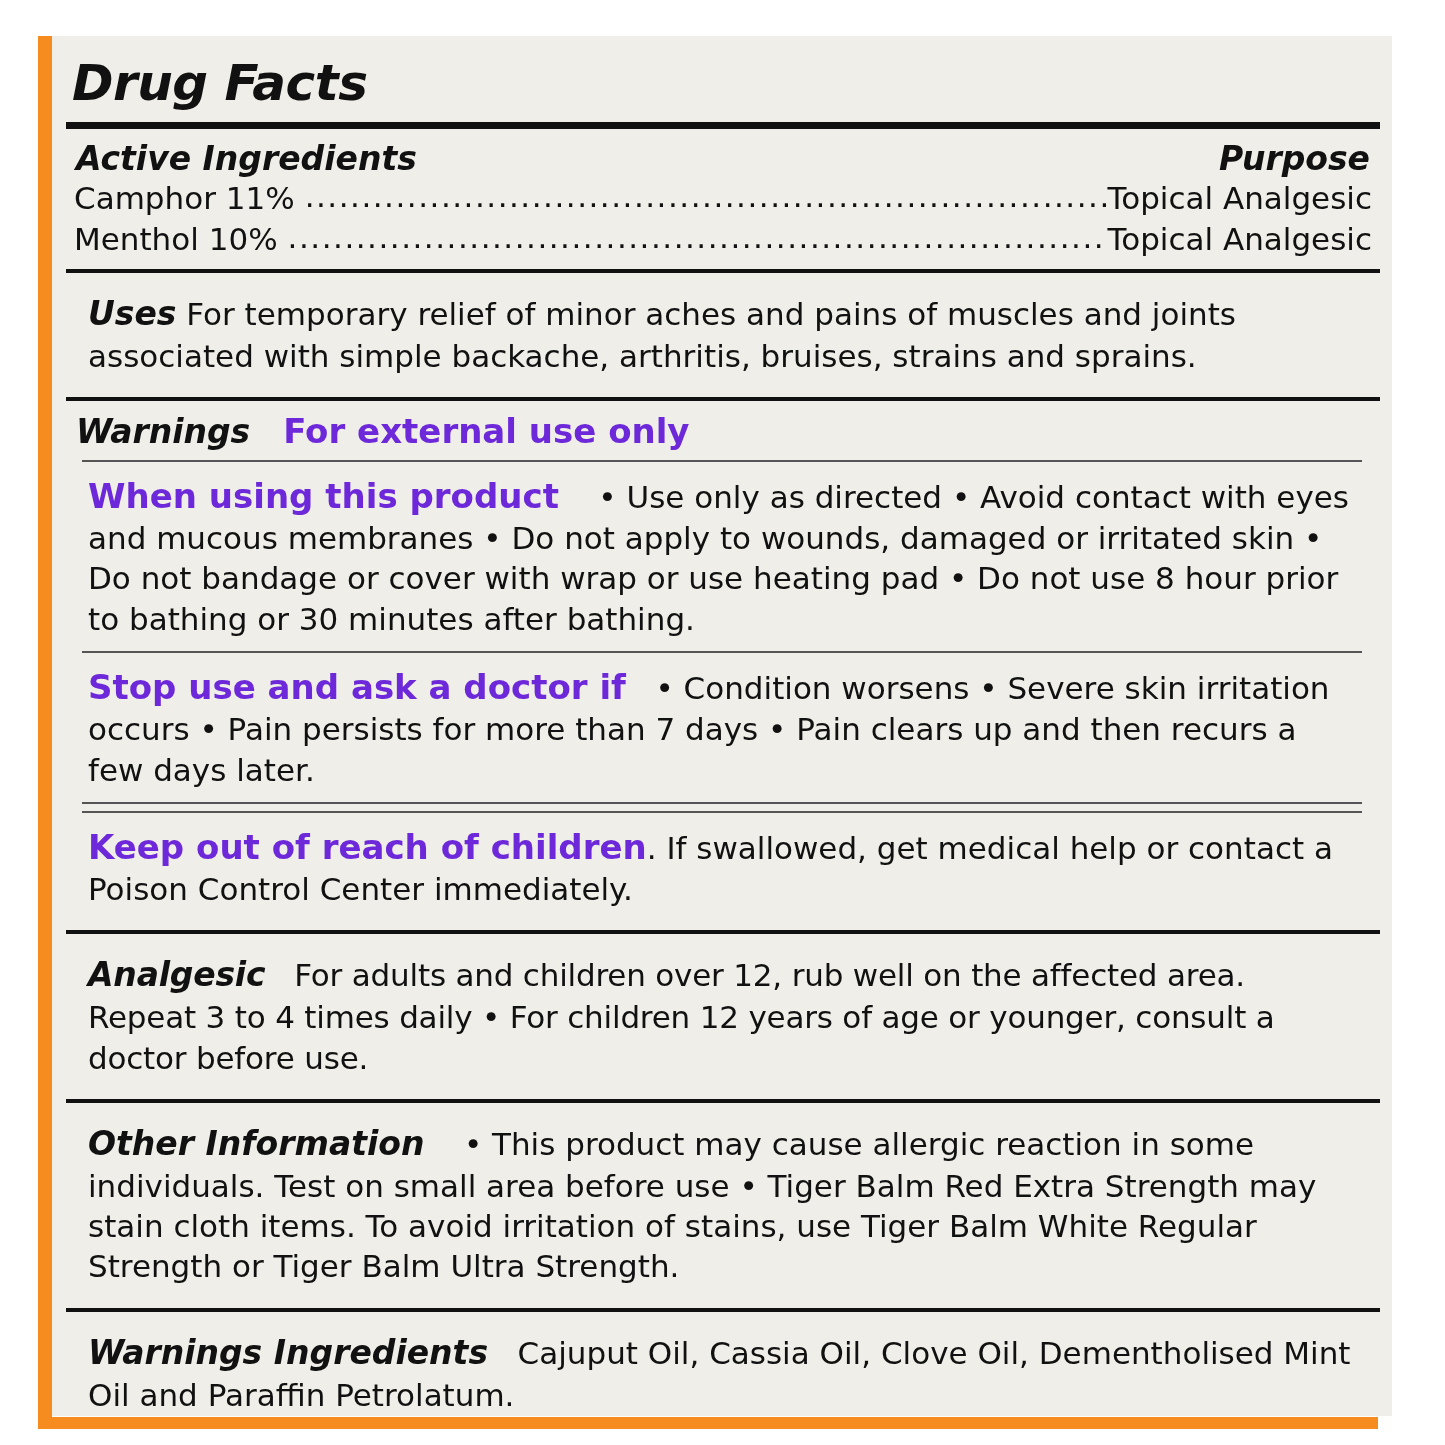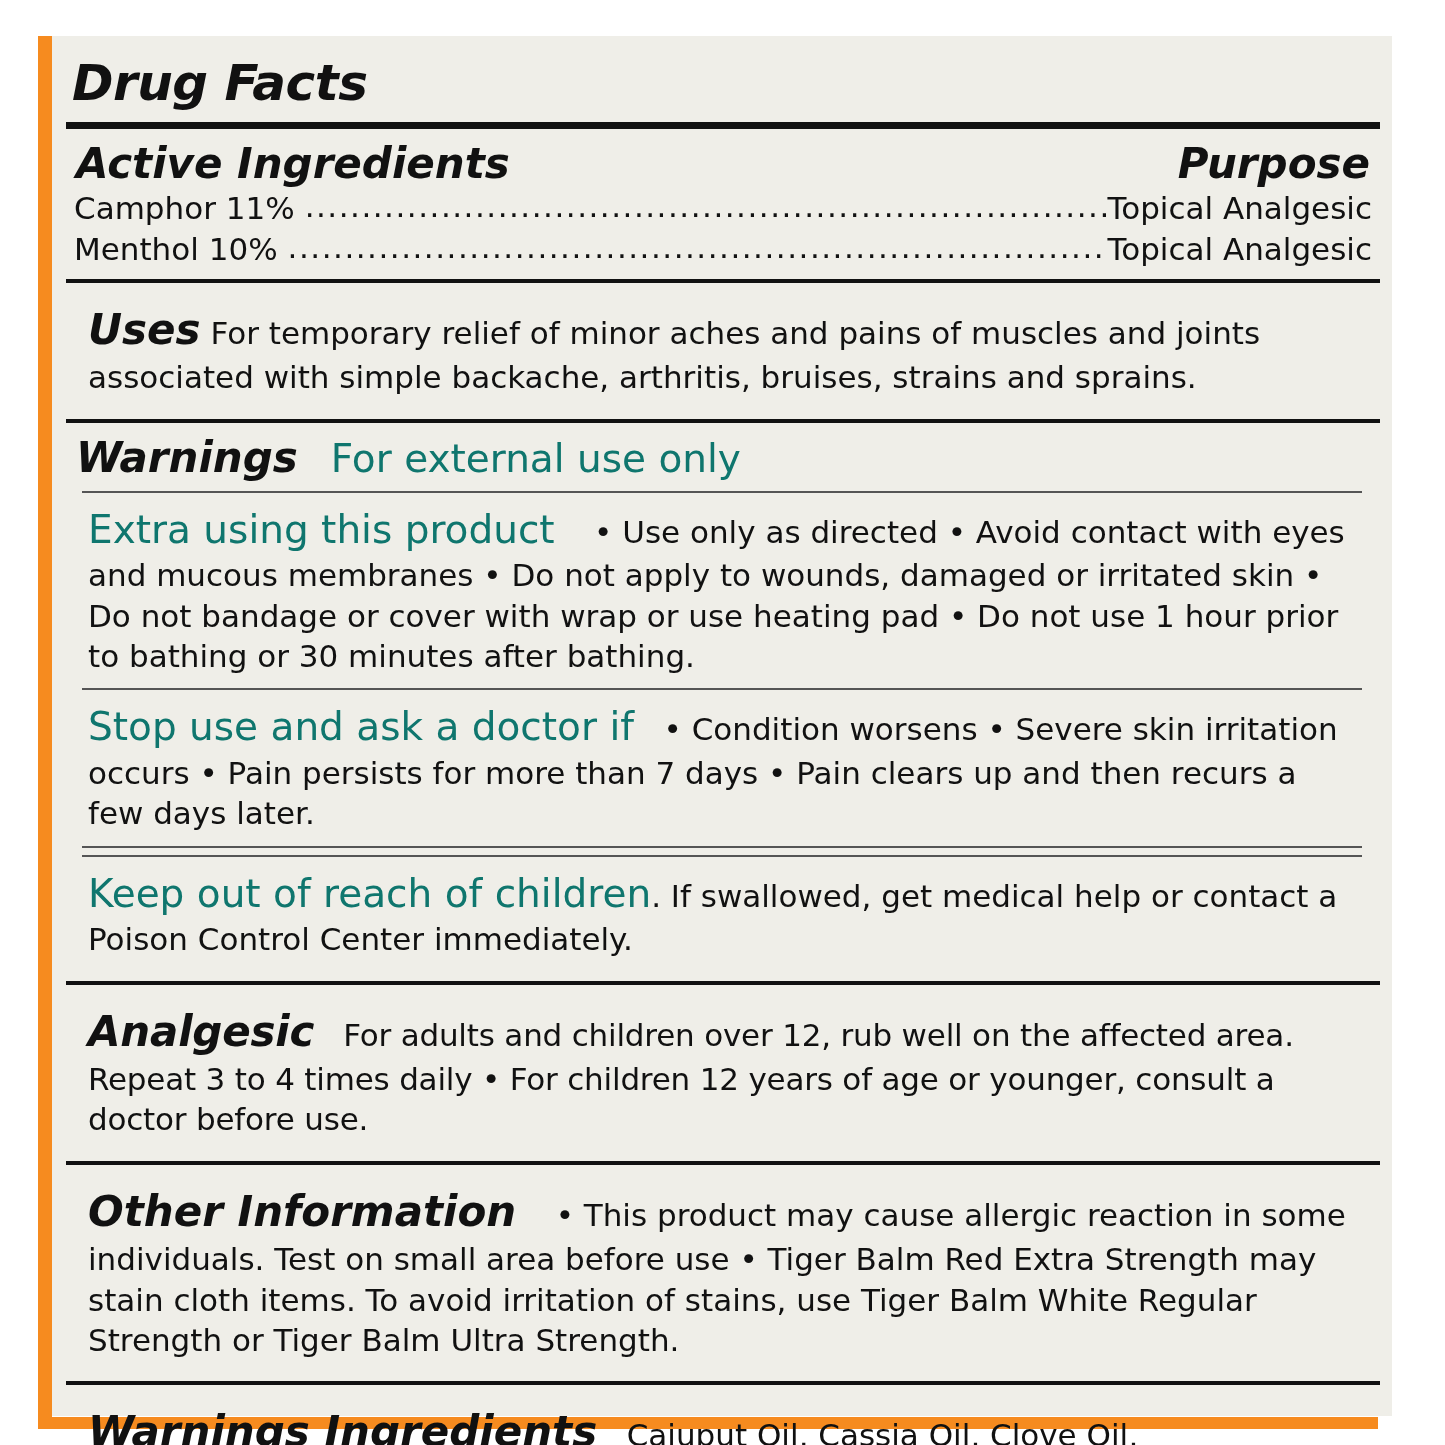--- a/index.html
+++ b/index.html
@@ -84,27 +84,27 @@
     margin: 7px 10px 7px 8px;
   }
 
   .sec {
     padding: 8px 8px 9px 8px;
   }
 
   .hd-bi {
     font-style: italic;
     font-weight: bold;
-    font-size: 42px;
+    font-size: 33px;
     color: #111;
   }
   .hd-b {
-    font-weight: normal;
-    font-size: 39px;
-    color: #0f766e;
+    font-weight: bold;
+    font-size: 34px;
+    color: #6d28d9;
   }
 
   .row-head {
     display: flex;
     justify-content: space-between;
     align-items: baseline;
     padding: 2px 2px 0 2px;
   }
 
   .ing-line {
@@ -190,23 +190,23 @@
 
       <div class="sec">
         <div class="warn-head-row">
           <span class="hd-bi">Warnings</span>
           <span class="hd-b">For external use only</span>
         </div>
 
         <div class="rule-hair"></div>
 
         <div class="body-text para">
-          <span class="hd-b">Extra using this product</span>
+          <span class="hd-b">When using this product</span>
           <span>&nbsp;&nbsp;</span>
-          <span>• Use only as directed  • Avoid contact with eyes and mucous membranes • Do not apply to wounds, damaged or irritated skin • Do not bandage or cover with wrap or use heating pad • Do not use 1 hour prior to bathing or 30 minutes after bathing.</span>
+          <span>• Use only as directed  • Avoid contact with eyes and mucous membranes • Do not apply to wounds, damaged or irritated skin • Do not bandage or cover with wrap or use heating pad • Do not use 8 hour prior to bathing or 30 minutes after bathing.</span>
         </div>
 
         <div class="rule-hair"></div>
 
         <div class="body-text para">
           <span class="hd-b">Stop use and ask a doctor if</span>
           <span>&nbsp;</span>
           <span>• Condition worsens  • Severe skin irritation occurs  • Pain persists for more than 7 days  • Pain clears up and then recurs a few days later.</span>
         </div>
 

